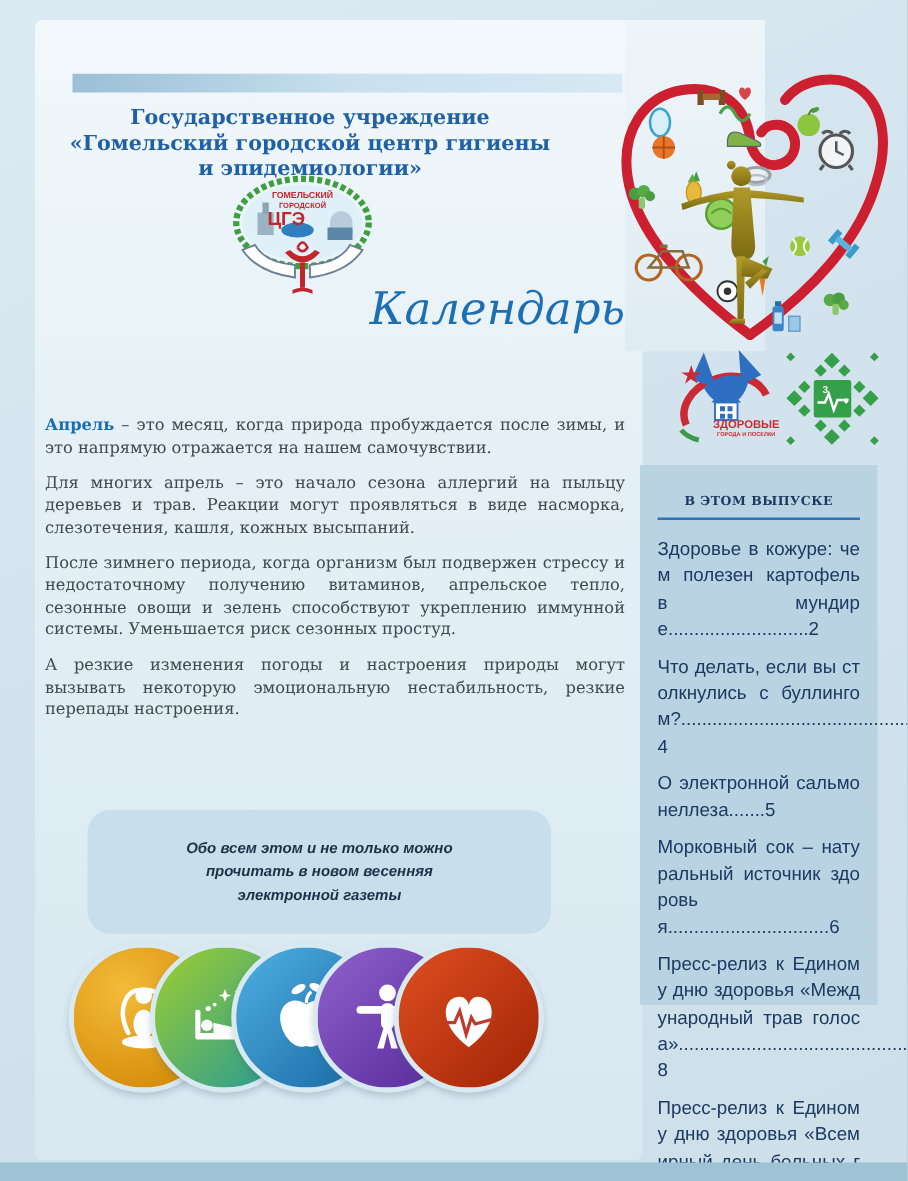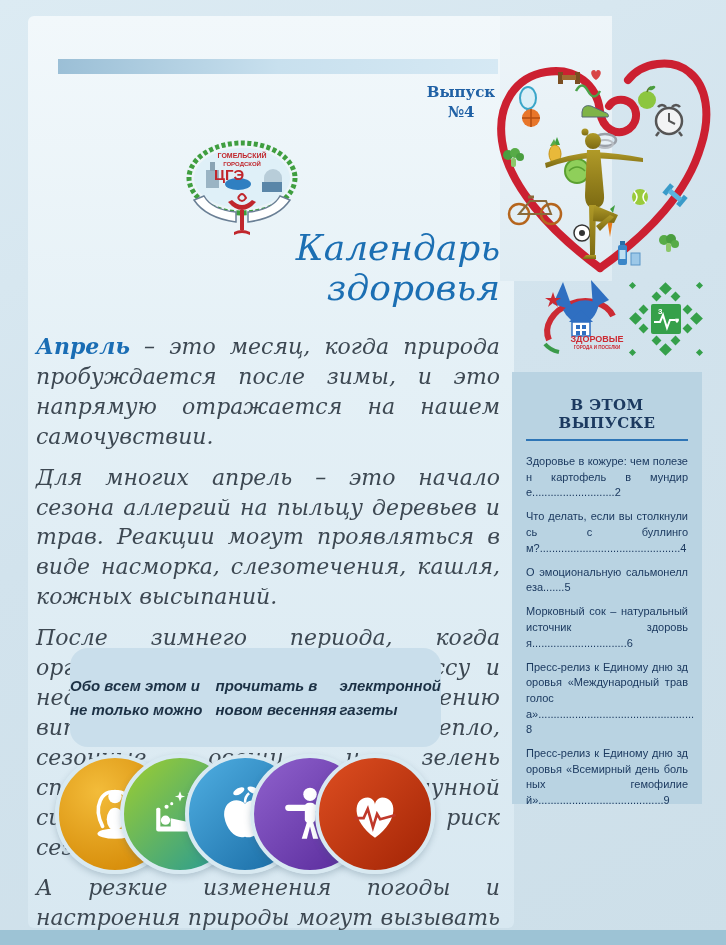--- a/index.html
+++ b/index.html
@@ -20,58 +20,62 @@
   .issue{position:absolute;left:411px;top:82px;width:100px;text-align:center;
     color:#2061a5;font-weight:bold;font-size:15px;line-height:1.35;}
 
   .heart-wrap{position:absolute;left:490px;top:53px;width:222px;height:232px;}
   .cge-logo{position:absolute;left:166px;top:138px;width:154px;height:100px;}
 
   .page-title{position:absolute;left:30px;top:228px;width:470px;text-align:right;
     color:#1c6fb3;font-style:italic;font-weight:normal;font-size:36px;line-height:1.1;}
 
   .body-col{position:absolute;left:36px;top:332px;width:464px;}
-  .body-col p{margin:0 0 11px 0;font-size:22px;line-height:1.36;color:#3d4852;
-    text-align:justify;font-style:italic;}
+  .body-col p{margin:0 0 11px 0;font-size:13px;line-height:1.36;color:#3d4852;
+    text-align:justify;}
   .lead-word{color:#1a6db4;font-weight:bold;}
 
   .callout{position:absolute;left:70px;top:648px;width:371px;height:99px;border-radius:18px;
-    background:#c9deeb;display:flex;justify-content:center;align-items:center;
+    background:#c9deeb;display:flex;flex-direction:column;justify-content:center;align-items:center;
     font-family:"Liberation Sans",sans-serif;font-weight:bold;font-style:italic;
-    font-size:15px;line-height:1.6;color:#1c3145;text-align:left;}
+    font-size:12px;line-height:1.6;color:#1c3145;text-align:left;}
 
   .circles{position:absolute;left:55px;top:752px;width:400px;height:126px;}
   .wcircle{position:absolute;top:2px;width:112px;height:112px;border-radius:50%;
     border:4px solid #d8e9f1;box-shadow:0 3px 6px rgba(60,90,110,.25);
     display:flex;align-items:center;justify-content:center;}
   .c1{left:0px;  z-index:1;background:radial-gradient(circle at 35% 30%,#f3bc3a,#d88f0c 75%);}
   .c2{left:65px; z-index:2;background:linear-gradient(135deg,#8cc63f 15%,#2e9e8e 90%);}
   .c3{left:130px;z-index:3;background:linear-gradient(135deg,#4aa8dc 10%,#1c6fa8 90%);}
   .c4{left:195px;z-index:4;background:linear-gradient(135deg,#8a5cc8 10%,#5c2e9e 90%);}
   .c5{left:260px;z-index:5;background:linear-gradient(135deg,#d84a1e 10%,#a82808 90%);}
 
   .side-logos{position:absolute;left:535px;top:276px;width:170px;height:86px;}
   .panel{position:absolute;left:512px;top:372px;width:190px;height:432px;background:#b9d3e2;
     box-sizing:border-box;padding:24px 14px 14px 14px;color:#1c3a60;}
-  .panel-heading{text-align:center;font-size:15px;font-weight:bold;letter-spacing:.4px;
+  .panel-heading{text-align:center;font-size:10px;font-weight:bold;letter-spacing:.4px;
     border-bottom:2px solid #2e75b6;padding-bottom:7px;margin-bottom:13px;}
-  .toc-item{font-family:"Liberation Sans",sans-serif;font-size:11px;line-height:1.42;
+  .toc-item{font-family:"Liberation Sans",sans-serif;font-size:15px;line-height:1.42;
     text-align:justify;margin-bottom:8.5px;cursor:pointer;word-break:break-all;}
 </style>
 </head>
 <body>
 
 <div class="canvas">
   <div class="sheet-main"></div>
   <div class="sheet-top"></div>
   <div class="top-bar"></div>
 
+  <div class="org">
+    <div>Государственное учреждение</div>
+    <div>«Гомельский городской центр гигиены</div>
+    <div>и эпидемиологии»</div>
+  </div>
 
   <div class="issue">
-    <div>Выпуск №4</div>
   </div>
 
   <div class="heart-wrap">
     <svg width="222" height="232" viewBox="0 0 222 232">
       <defs>
         <linearGradient id="gold" x1="0" y1="0" x2="0" y2="1">
           <stop offset="0" stop-color="#b09a28"></stop>
             <stop offset="1" stop-color="#7c6a12"></stop>
         </linearGradient>
       </defs>
@@ -196,21 +200,20 @@
       <path d="M28 62 Q40 80 70 84 L70 74 Q46 72 38 58 Z" fill="#fff" stroke="#6a7f95" stroke-width="1.5"></path>
       <path d="M124 62 Q112 80 82 84 L82 74 Q106 72 114 58 Z" fill="#fff" stroke="#6a7f95" stroke-width="1.5"></path>
       <path d="M62 64 Q76 80 90 64 L86 62 Q76 72 66 62 Z" fill="#c0262c"></path>
       <path d="M74 72 L78 72 L78 92 L74 92 Z M68 94 Q76 90 84 94 L84 97 Q76 93 68 97 Z" fill="#c0262c"></path>
       <path d="M72 60 q4 -8 8 0 q-4 6 -8 0" fill="none" stroke="#c0262c" stroke-width="2"></path>
     </svg>
   </div>
 
   <div class="page-title">
     <div>Календарь</div>
-    <div>здоровья</div>
   </div>
 
   <div class="body-col">
     <p><span class="lead-word">Апрель</span><span> – это месяц, когда природа пробуждается после зимы, и это напрямую отражается на нашем самочувствии.</span></p>
     <p>Для многих апрель – это начало сезона аллергий на пыльцу деревьев и трав. Реакции могут проявляться в виде насморка, слезотечения, кашля, кожных высыпаний.</p>
     <p>После зимнего периода, когда организм был подвержен стрессу и недостаточному получению витаминов, апрельское тепло, сезонные овощи и зелень способствуют укреплению иммунной системы. Уменьшается риск сезонных простуд.</p>
     <p>А резкие изменения погоды и настроения природы могут вызывать некоторую эмоциональную нестабильность, резкие перепады настроения.</p>
   </div>
 
   <div class="callout">
@@ -309,21 +312,21 @@
       <text x="31" y="34" font-size="8" font-weight="bold" fill="#fff" font-family="Liberation Sans,sans-serif">3</text>
       <polyline points="27,42 33,42 36,35 40,48 43,40 48,40" fill="none" stroke="#fff" stroke-width="2"></polyline>
       <path d="M50 43 C47.5 41 47.5 38.5 49.3 38.5 C50 38.5 50 39.5 50 39.5 C50 39.5 50 38.5 50.7 38.5 C52.5 38.5 52.5 41 50 43 Z" fill="#fff"></path>
     </svg>
   </div>
 
   <div class="panel">
     <div class="panel-heading">В ЭТОМ ВЫПУСКЕ</div>
     <div class="toc-item">Здоровье в кожуре: чем полезен картофель в мундире...........................2</div>
     <div class="toc-item">Что делать, если вы столкнулись с буллингом?..............................................4</div>
-    <div class="toc-item">О эмоциональную сальмонеллеза.......5</div>
+    <div class="toc-item">О электронной сальмонеллеза.......5</div>
     <div class="toc-item">Морковный сок – натуральный источник здоровья...............................6</div>
     <div class="toc-item">Пресс-релиз к Единому дню здоровья «Международный трав голоса»...................................................8</div>
     <div class="toc-item">Пресс-релиз к Единому дню здоровья «Всемирный день больных гемофилией».........................................9</div>
 
   </div>
 
   <div class="bottom-bar"></div>
 </div>
 
 </body></html>

